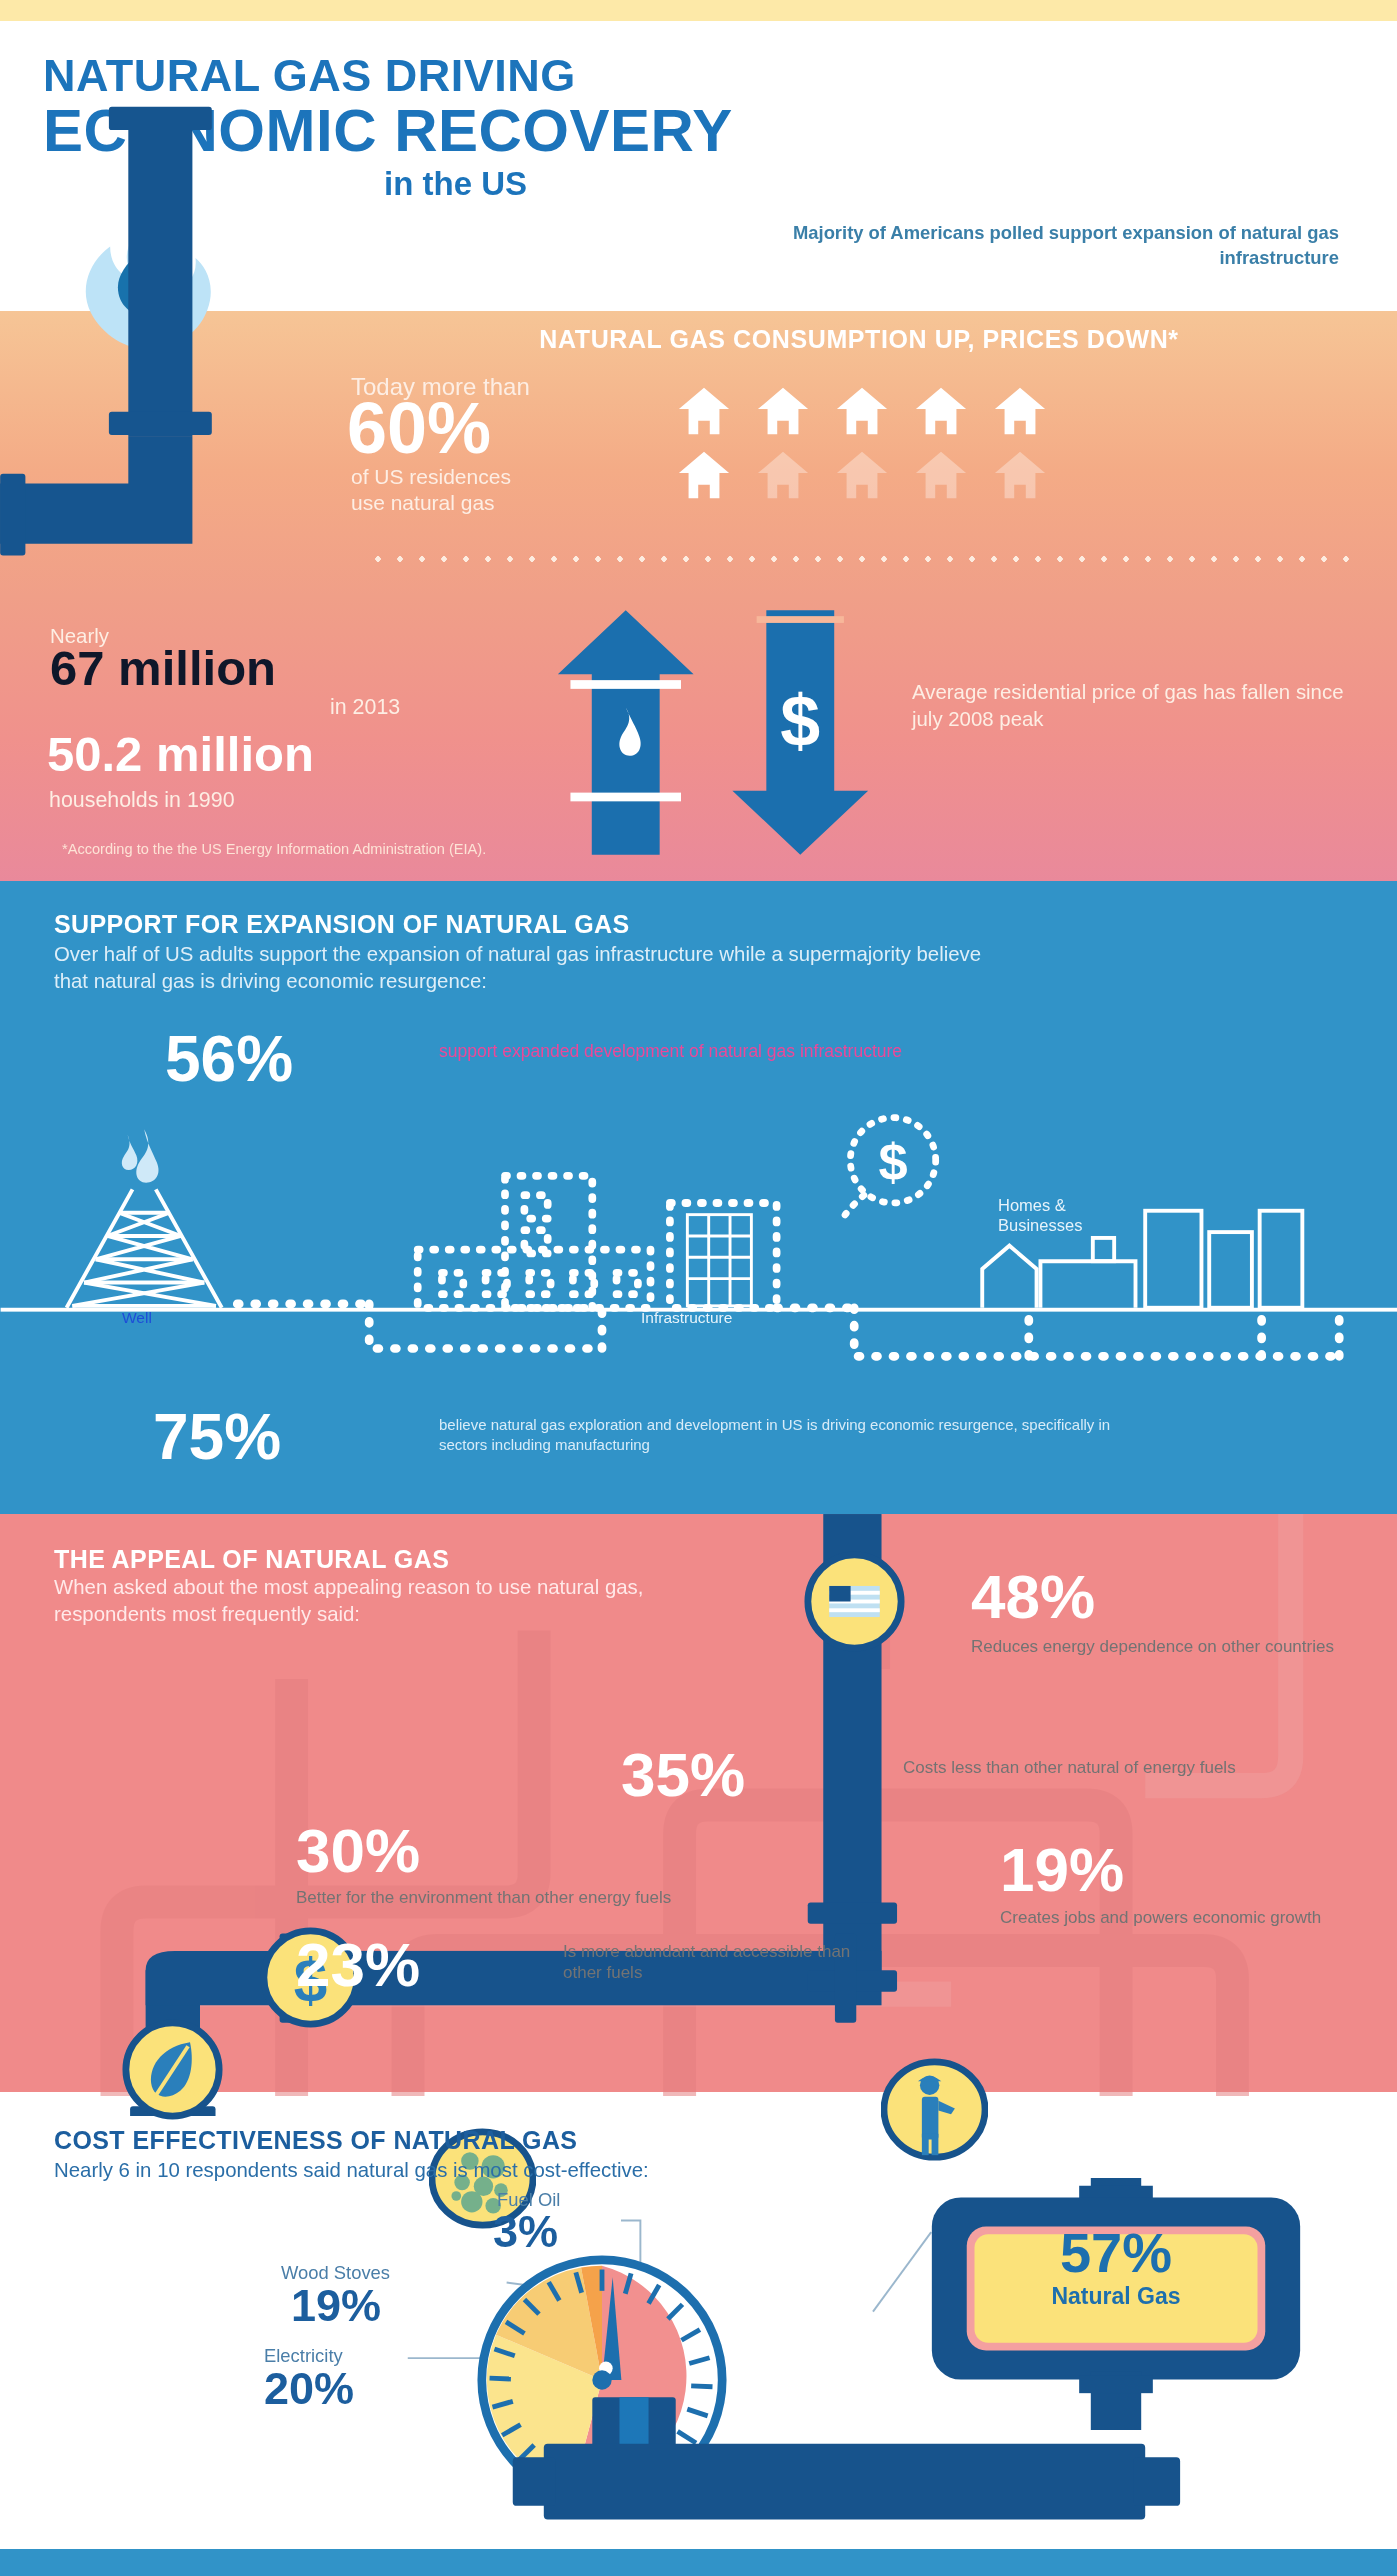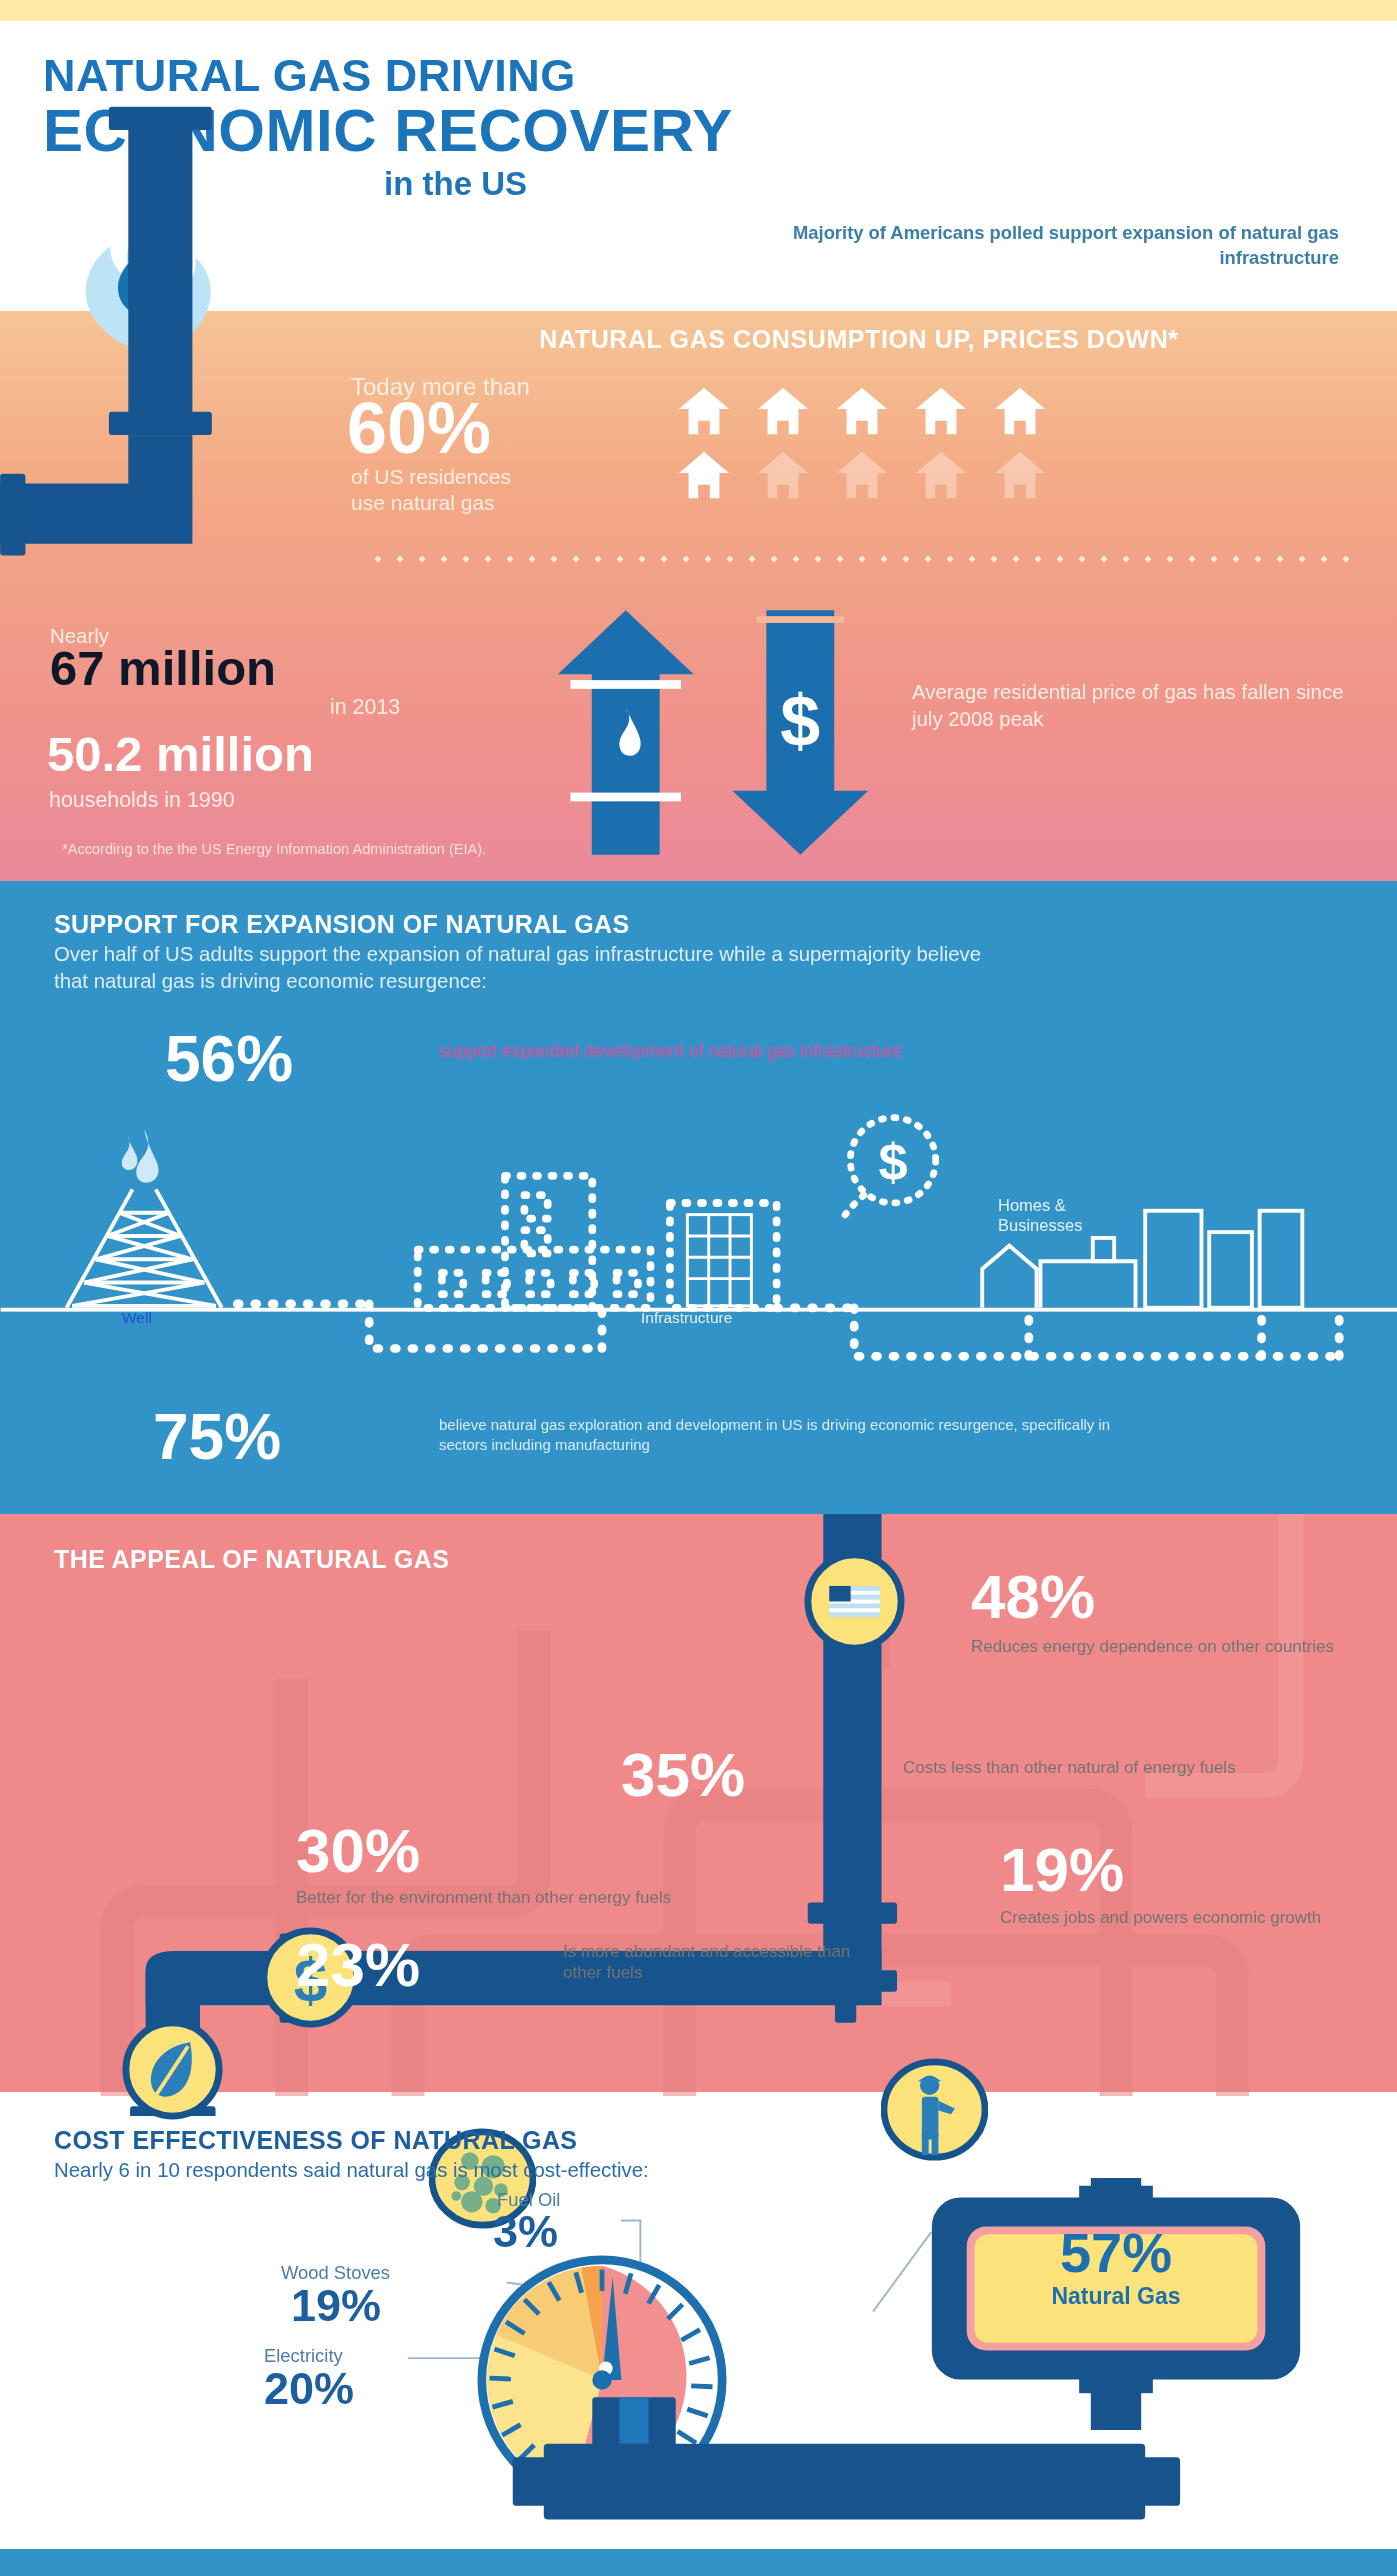--- a/index.html
+++ b/index.html
@@ -303,20 +303,21 @@
 
   <div id="lbl-well">Well</div>
   <div id="lbl-infra">Infrastructure</div>
   <div id="lbl-hb" style="white-space:pre-line">Homes &amp;
 Businesses</div>
 
   <div id="p75">75%</div>
   <div id="p75t">believe natural gas exploration and development in US is driving economic resurgence, specifically in sectors including manufacturing</div>
 
   <div id="appeal-head">THE APPEAL OF NATURAL GAS</div>
+  <div id="appeal-body">When asked about the most appealing reason to use natural gas, respondents most frequently said:</div>
 
   <svg id="pipes-appeal" viewBox="0 0 1440 620">
     <g fill="#17538c">
 
       <rect x="848" y="0" width="60" height="480"></rect>
 
       <rect x="300" y="450" width="608" height="56"></rect>
 
       <rect x="150" y="470" width="56" height="390"></rect>
 

